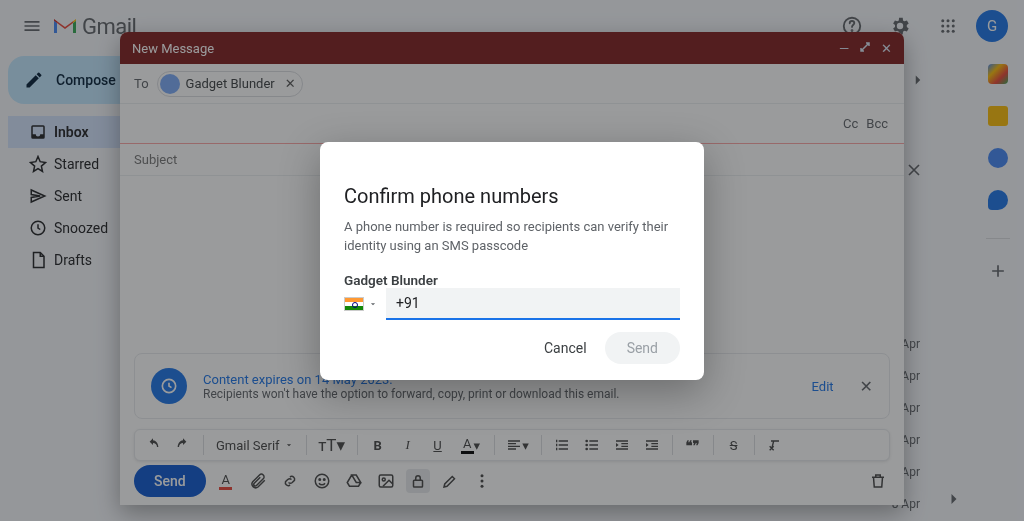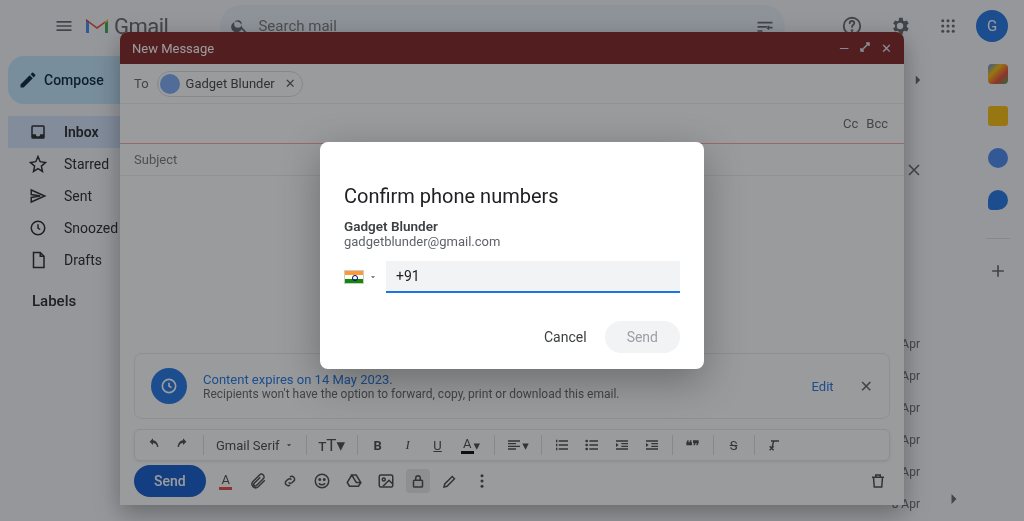--- a/index.html
+++ b/index.html
@@ -1,36 +1,36 @@
 <!DOCTYPE html>
 <html><head>
 <meta charset="utf-8">
 <style>
   * { box-sizing: border-box; margin: 0; padding: 0; font-family: 'Google Sans', Roboto, Arial, sans-serif; }
   html, body { width: 1024px; height: 521px; overflow: hidden; background: #f6f8fc; }
 
   #app { position: relative; width: 1024px; height: 521px; background:#f6f8fc; }
 
   
-  .hdr { height: 52px; display:flex; align-items:center; padding: 0 8px; margin-left: 32px; }
+  .hdr { height: 52px; display:flex; align-items:center; padding: 0 8px; }
   .hdr .menu-icon { width:48px; display:flex; justify-content:center; }
   .hdr .logo { display:flex; align-items:center; gap:4px; margin-left: -4px;}
   .hdr .logo-text { color:#5f6368; font-size:22px; letter-spacing:-.5px;}
   .search { margin-left:52px; flex: 0 0 565px; height:42px; background:#eaf1fb; border-radius:24px; display:flex; align-items:center; padding:0 10px; }
   .search input { flex:1; border:none; background:transparent; font-size:15px; color:#5f6368; outline:none; margin-left:8px;}
   .hdr-right { margin-left:auto; display:flex; align-items:center; gap:8px; padding-right:8px;}
   .icon-btn { width:40px; height:40px; border-radius:50%; display:flex; align-items:center; justify-content:center; color:#5f6368; cursor:pointer; }
   .avatar { width:32px; height:32px; border-radius:50%; background:#1a73e8; color:#fff; display:flex; align-items:center; justify-content:center; font-size:15px; }
 
   
   .body { display:flex; height: calc(521px - 52px); }
   .sidebar { width: 200px; padding: 4px 0 0 8px; }
-  .compose-btn { display:flex; align-items:center; gap:6px; padding: 14px 10px; background:#c2e7ff; border-radius:16px; width:136px; margin-bottom:12px; color:#001d35; font-size:14px; font-weight:500; cursor:pointer;}
+  .compose-btn { display:flex; align-items:center; gap:12px; padding: 14px 16px; background:#c2e7ff; border-radius:16px; width:136px; margin-bottom:12px; color:#001d35; font-size:14px; font-weight:500; cursor:pointer;}
   .nav { display:flex; flex-direction:column; }
-  .nav-item { display:flex; align-items:center; gap:16px; padding: 4px 12px 4px 20px; height:32px; border-radius:0 18px 18px 0; font-size:14px; color:#202124; cursor:pointer;}
+  .nav-item { display:flex; align-items:center; gap:6px; padding: 4px 12px 4px 20px; height:32px; border-radius:0 18px 18px 0; font-size:14px; color:#202124; cursor:pointer;}
   .nav-item.sel { background:#d3e3fd; font-weight:600; }
   .nav-item.bold { font-weight:400; }
   .nav-icn { width:20px; display:flex; justify-content:center; color:#202124; }
   .labels-hd { padding: 16px 0 0 24px; font-size:15px; font-weight:500; color:#202124;}
 
   .main { flex:1; position:relative; }
   .date-col { position:absolute; right:40px; top:276px; display:flex; flex-direction:column; gap:0; font-size:12px; color:#5f6368; text-align:right;}
   .date-col span { height:32px; display:flex; align-items:center; justify-content:flex-end; padding-right:12px;}
   .close-promo { position:absolute; right:48px; top:108px; color:#5f6368; cursor:pointer;}
   .pager { position:absolute; right:40px; top:14px; display:flex; gap:4px; color:#5f6368;}
@@ -76,21 +76,21 @@
   .modal { position:absolute; left:320px; top:142px; width:384px; background:#fff; border-radius:8px; box-shadow:0 12px 40px rgba(0,0,0,.3); padding:22px 24px 16px 24px;}
   .modal h2 { font-size:20px; font-weight:400; color:#202124; margin-bottom:10px;margin-top:20px;}
   .modal p { font-size:13px; color:#5f6368; line-height:1.45; margin-bottom:16px;}
   .recip-name { font-size:13.5px; font-weight:600; color:#3c4043;}
   .recip-mail { font-size:13px; color:#5f6368; margin-bottom:12px;}
   .phone-row { display:flex; align-items:center; gap:8px;}
   .flag-sel { display:flex; align-items:center; gap:4px; height:32px; cursor:pointer;}
   .flag { width:20px; height:14px; position:relative; background:linear-gradient(#ff9933 33%, #fff 33% 66%, #138808 66%); border:0.5px solid #ccc;}
   .flag::after{content:""; position:absolute; left:50%; top:50%; width:4px; height:4px; margin:-2px 0 0 -2px; border-radius:50%; border:0.7px solid #000080;}
   .phone-inp { flex:1; height:32px; background:#f1f3f4; border:none; border-bottom:2px solid #1a73e8; padding:0 10px; font-size:14px; color:#202124; outline:none;}
-  .modal-actions { display:flex; justify-content:flex-end; gap:10px; margin-top:28px;}
+  .modal-actions { display:flex; justify-content:flex-end; gap:10px; margin-top:12px;}
   .mbtn-cancel { padding:8px 8px; font-size:14px; color:#3c4043; cursor:pointer; border-radius:4px;}
   .mbtn-send { padding:8px 22px; font-size:14px; color:#9aa0a6; background:#f1f3f4; border-radius:18px; cursor:default;}
 </style>
 </head>
 <body>
 
 <div id="app">
 
   <div class="hdr">
     <div class="menu-icon">
@@ -101,29 +101,20 @@
     <div class="logo">
       <svg width="26" height="20" viewBox="0 0 52 40">
           <path fill="#EA4335" d="M26 22L4 6v0l22 16L48 6 26 22z"></path>
           <path fill="#4285F4" d="M4 34h6V14L4 9.5V34z"></path>
           <path fill="#34A853" d="M42 34h6V9.5L42 14v20z"></path>
           <path fill="#C5221F" d="M4 6l6 4.5V14L4 9.5V6z"></path>
           <path fill="#FBBC04" d="M42 14v-3.5L48 6v3.5L42 14z"></path>
           <path fill="#EA4335" d="M10 14l16 12 16-12v-3.5L26 22 10 10.5V14z"></path>
         </svg>
       <span class="logo-text">Gmail</span>
-    </div>
-    <div class="search">
-      <svg width="20" height="20" viewBox="0 0 24 24" fill="#5f6368">
-          <path d="M15.5 14h-.8l-.3-.3A6.5 6.5 0 1014 15.5l.3.3v.8l5 5 1.5-1.5-5-5zM9.5 14A4.5 4.5 0 119.5 5a4.5 4.5 0 010 9z"></path>
-        </svg>
-      <input placeholder="Search mail" style="">
-      <svg width="20" height="20" viewBox="0 0 24 24" fill="#5f6368">
-          <path d="M3 17h6v2H3v-2zm0-5h12v2H3v-2zm0-5h18v2H3V7zm14 10v-2h4v-2h-4v-2l-4 3 4 3z"></path>
-        </svg>
     </div>
     <div class="hdr-right">
       <div class="icon-btn">
           <svg width="22" height="22" viewBox="0 0 24 24" fill="none" stroke="#5f6368" stroke-width="2">
             <circle cx="12" cy="12" r="9"></circle>
             <path d="M9.5 9a2.5 2.5 0 115 0c0 1.5-2.5 2-2.5 4" stroke-linecap="round"></path>
             <circle cx="12" cy="17" r="0.5" fill="#5f6368"></circle>
           </svg>
         </div>
       <div class="icon-btn">
@@ -193,21 +184,20 @@
         <div class="nav-item bold">
             <span class="nav-icn">
               <svg width="18" height="18" viewBox="0 0 24 24" fill="none" stroke="#202124" stroke-width="2">
                 <path d="M6 2h9l5 5v15H6V2z"></path>
                 <path d="M15 2v5h5"></path>
               </svg>
             </span>
             <span>Drafts</span>
           </div>
       </div>
-      <div class="labels-hd">Labels</div>
     </div>
 
     <div class="main">
       <div class="pager">
         <span class="icon-btn" style="width:28px;height:28px">
             <svg width="18" height="18" viewBox="0 0 24 24" fill="#b0b3b8">
               <path d="M15 6l-6 6 6 6z"></path>
             </svg>
           </span>
         <span class="icon-btn" style="width:28px;height:28px">
@@ -413,22 +403,22 @@
             <path d="M4 7h16M9 7V4h6v3M6 7l1 13h10l1-13"></path>
           </svg>
         </div>
     </div>
   </div>
 
   <div class="scrim"></div>
 
   <div class="modal">
     <h2>Confirm phone numbers</h2>
+    <p>A phone number is required so recipients can verify their identity using an SMS passcode</p>
     <div class="recip-name">Gadget Blunder</div>
-    <div class="recip-mail">gadgetblunder@gmail.com</div>
     <div class="phone-row">
       <div class="flag-sel">
         <div class="flag"></div>
         <svg width="10" height="10" viewBox="0 0 24 24" fill="#5f6368">
             <path d="M7 10l5 5 5-5z"></path>
           </svg>
       </div>
       <input class="phone-inp" value="+91" style="">
     </div>
     <div class="modal-actions">

